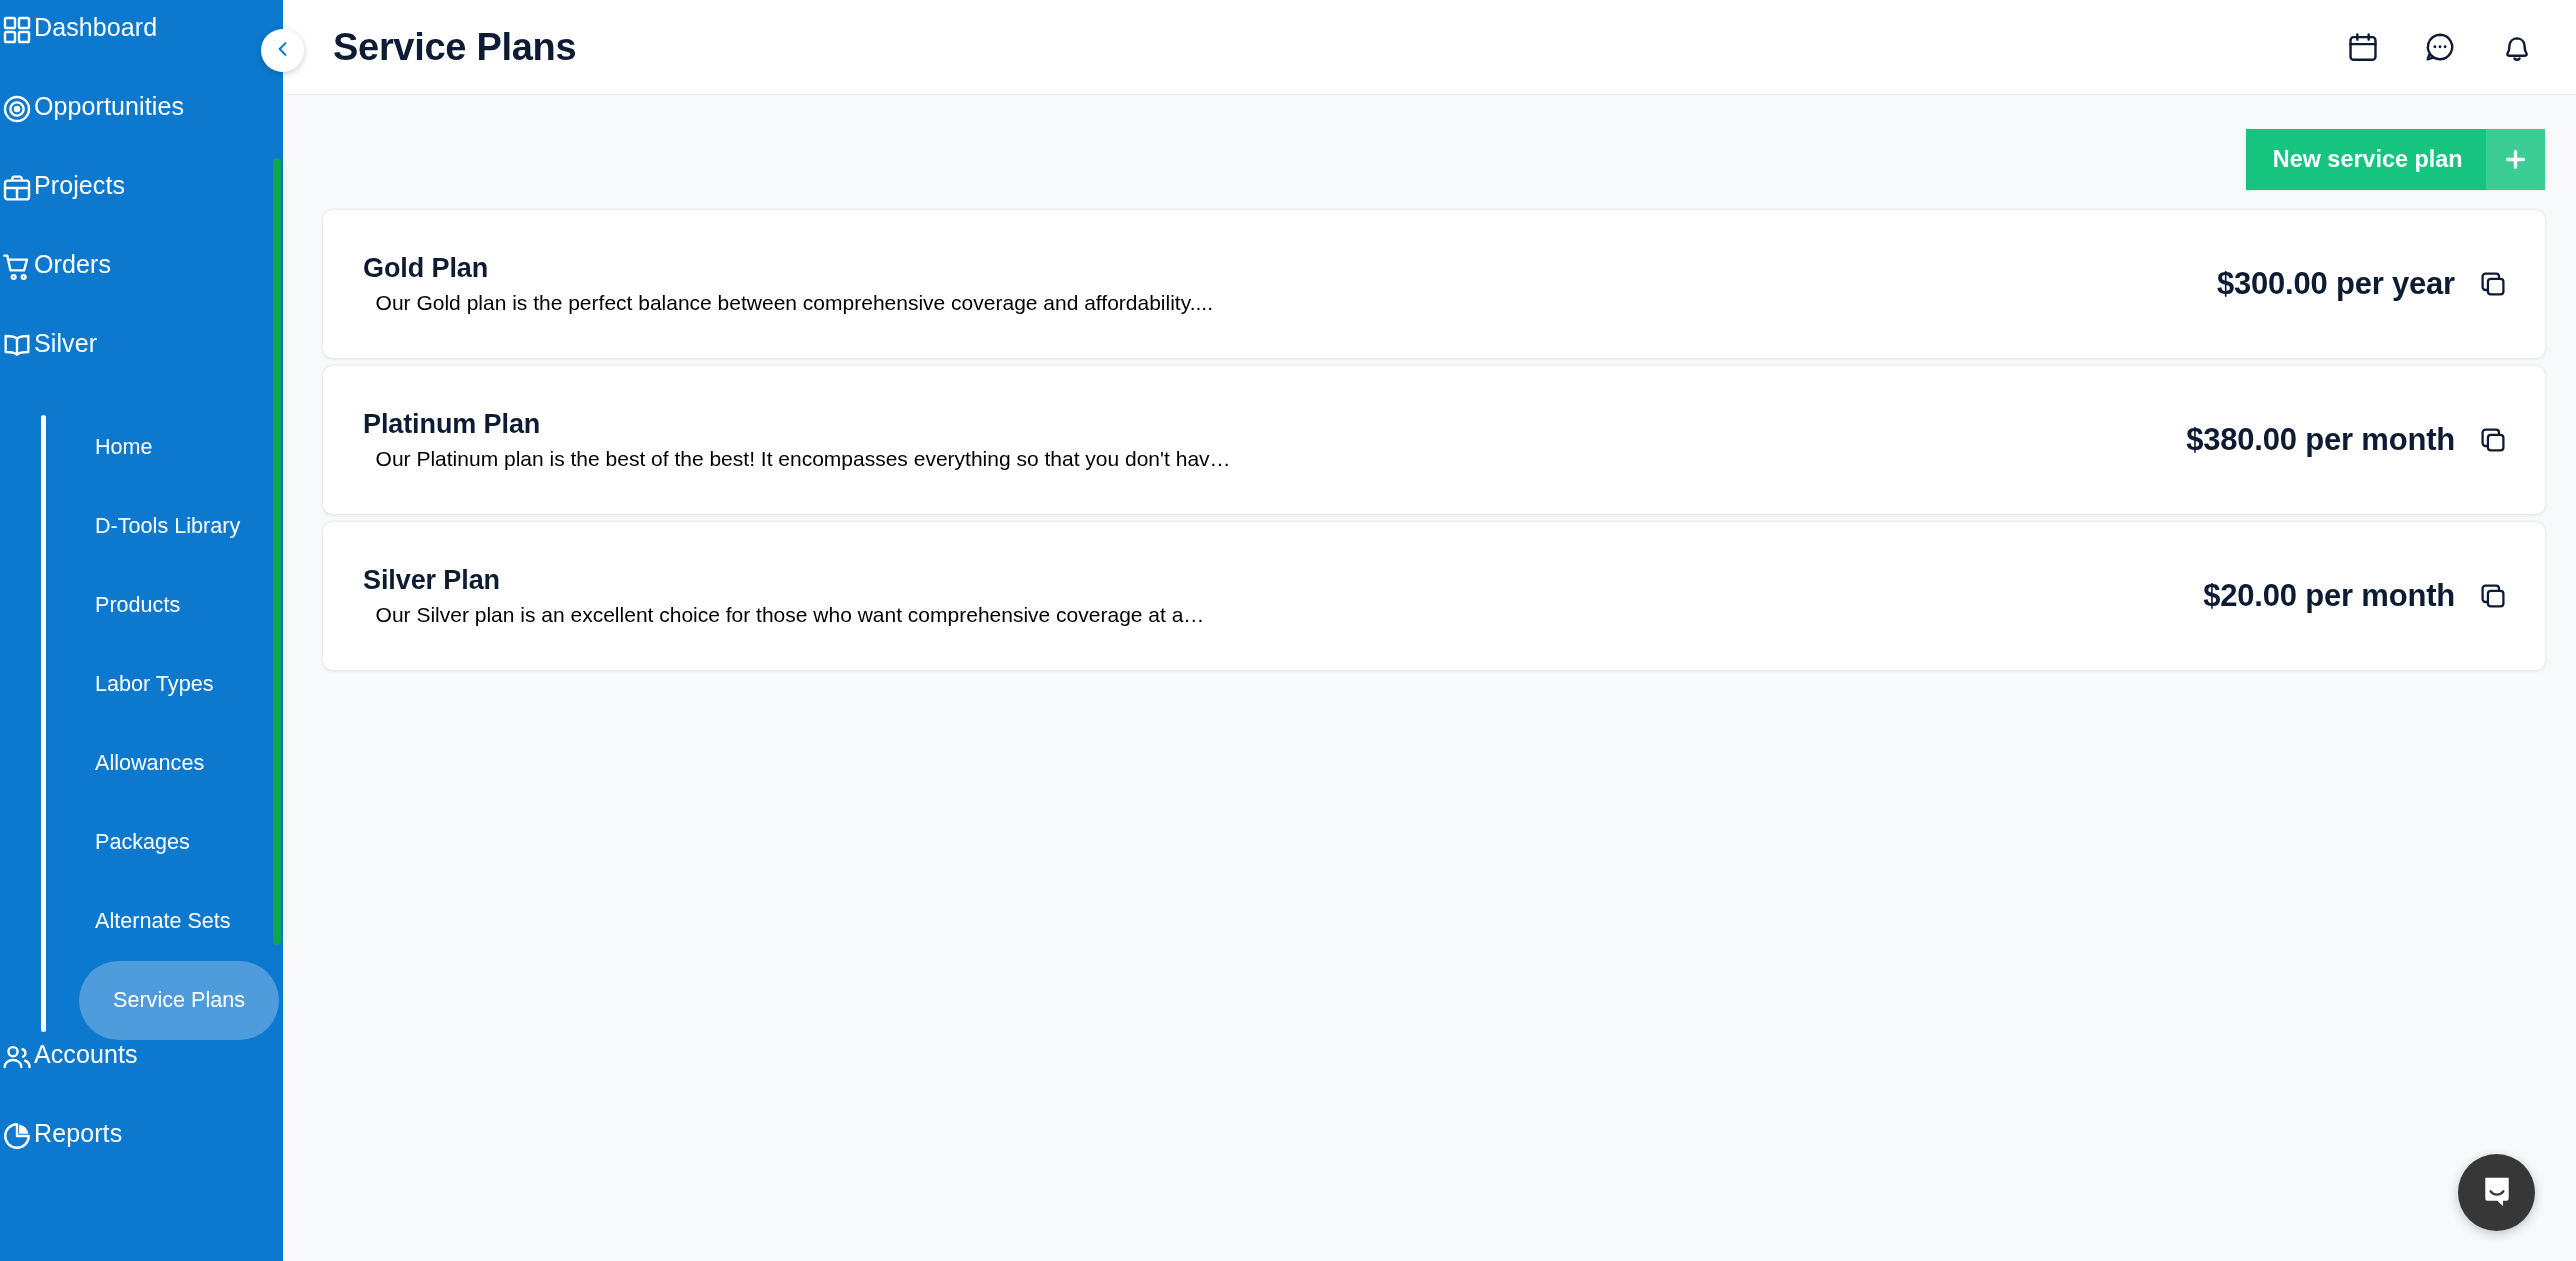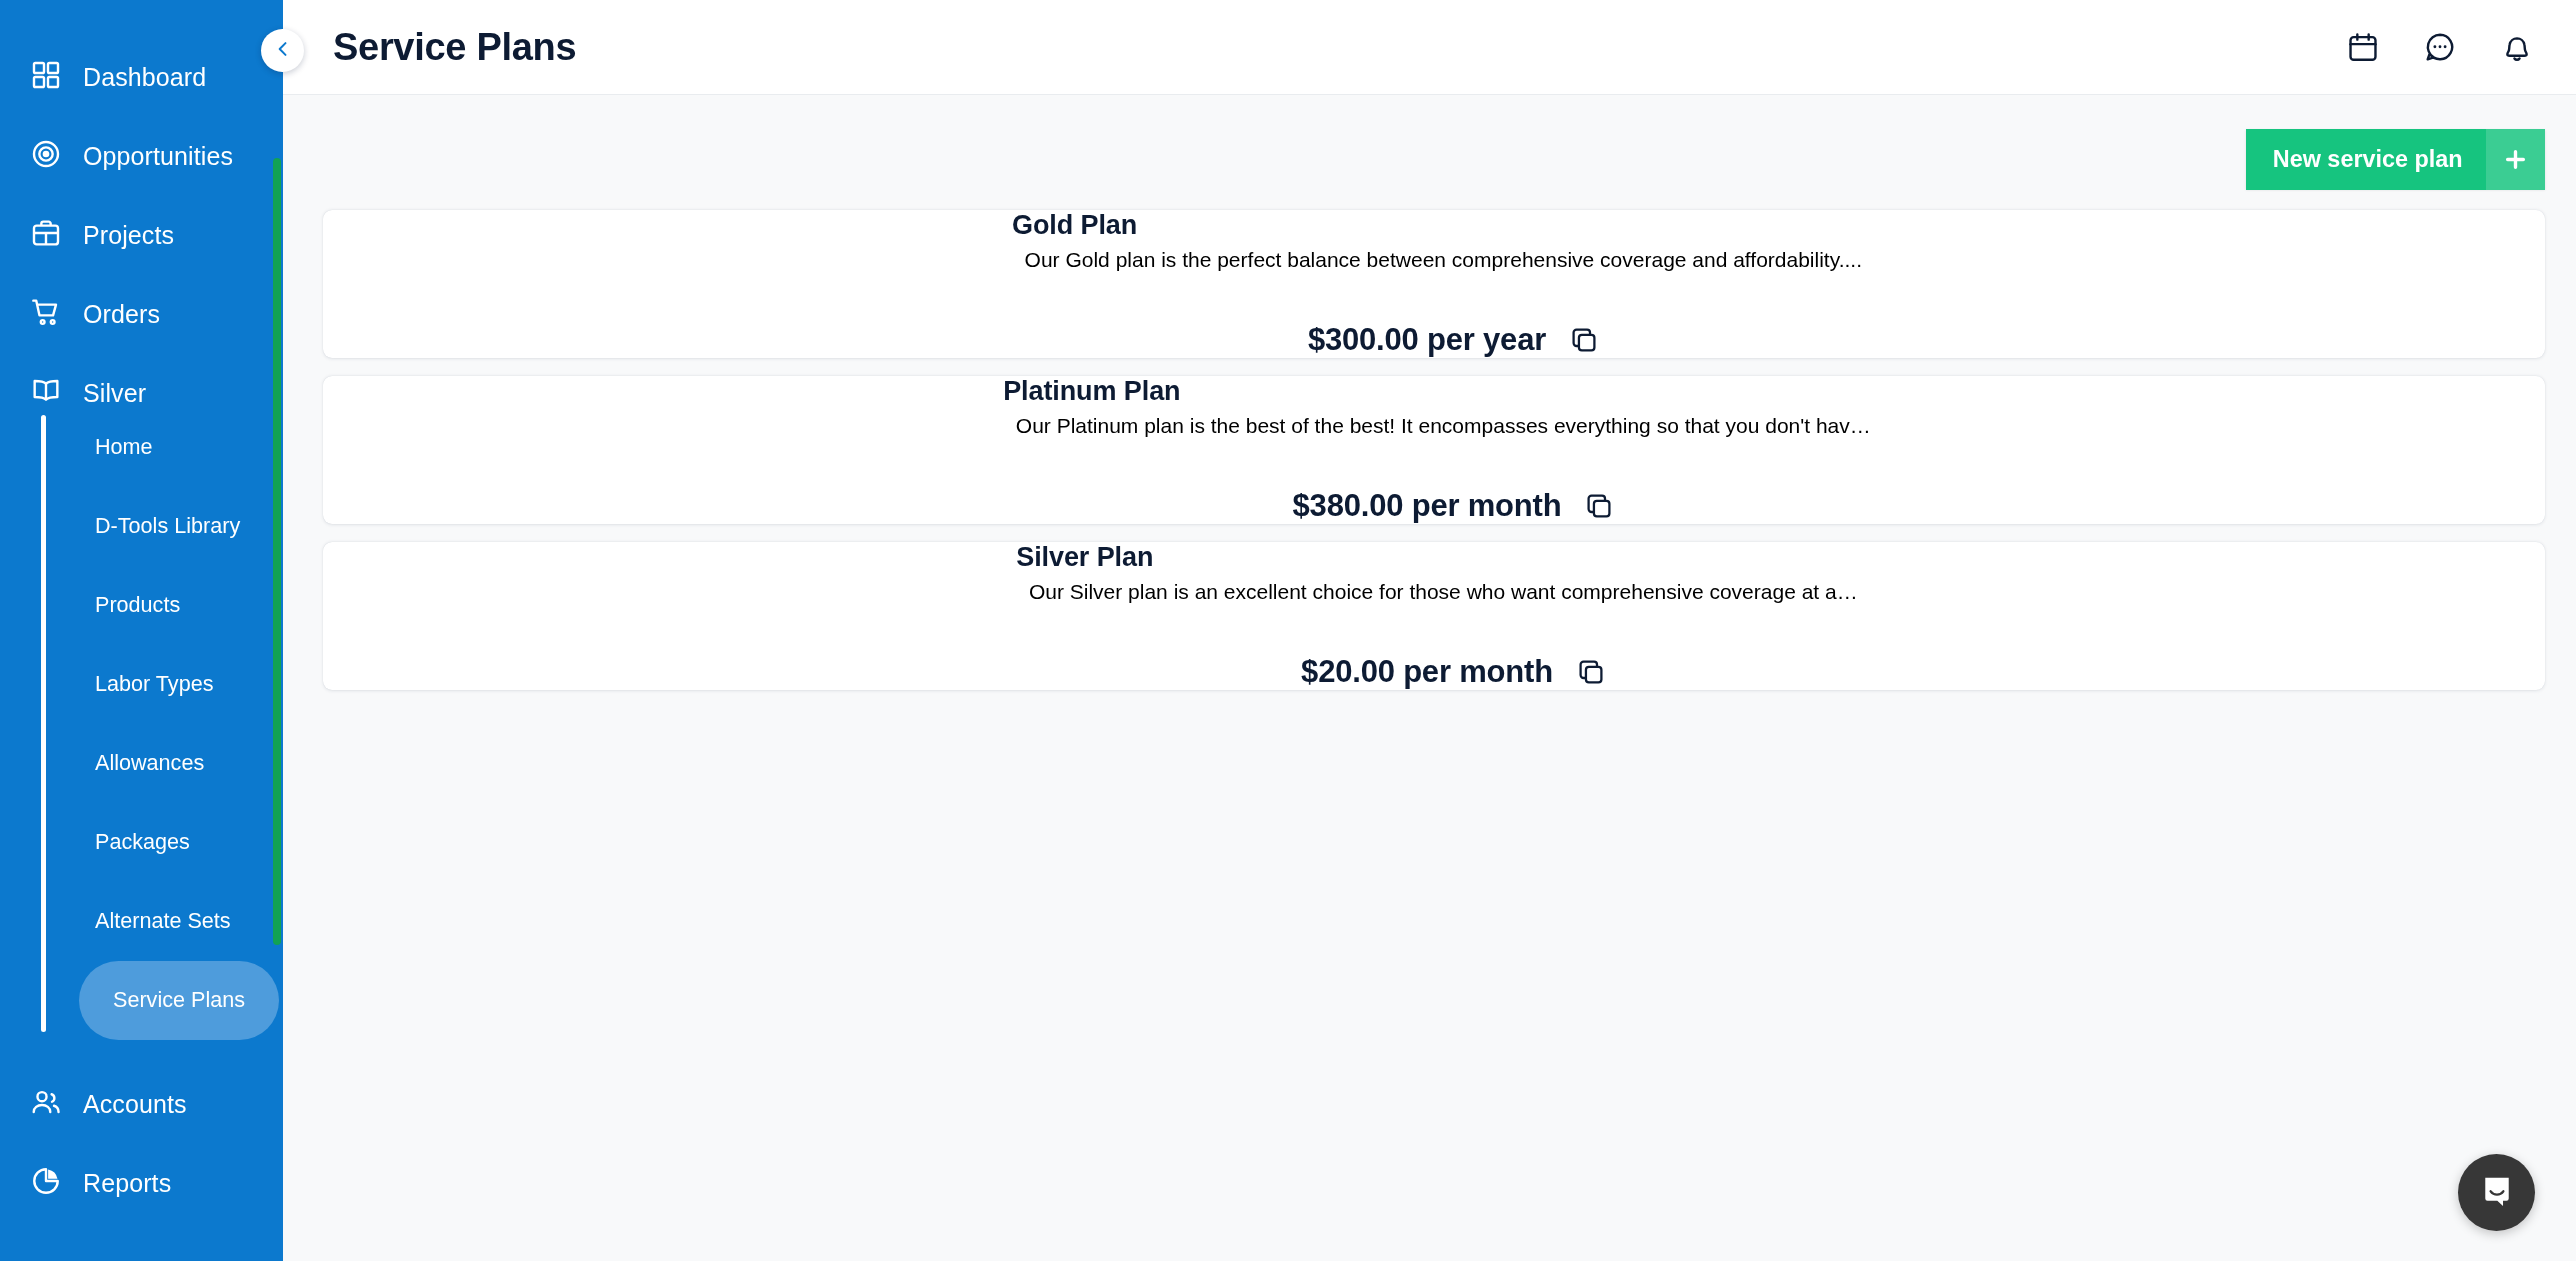--- a/index.html
+++ b/index.html
@@ -23,24 +23,22 @@
   }
   .side-accent {
     position: absolute;
     left: 273px; top: 158px;
     width: 8px; height: 787px;
     background: #12a254;
     border-radius: 4.5px;
   }
   .nav-item {
     display: flex;
-    align-items: flex-end;
+    align-items: flex-start;
     height: 79px;
-    padding-left: 29px;
-    gap: 20px;
     cursor: pointer;
   }
   .nav-item .ico {
     width: 34px; height: 34px;
     display: flex; align-items: center; justify-content: center;
     flex: 0 0 34px;
   }
   .nav-item .ico svg { width: 32px; height: 32px; display:block; }
   .nav-label {
     font-size: 25px;
@@ -172,26 +170,25 @@
     line-height: 1;
   }
   .new-btn-plus svg { width: 29px; height: 29px; }
 
   .cards { margin-top: 20px; }
   .plan-card {
     background: #ffffff;
     border-radius: 9px;
     box-shadow: 0 0.9px 3.6px rgba(16,35,70,.10), 0 0 0.9px rgba(16,35,70,.14);
     height: 148px;
-    margin-bottom: 18px;
+    margin-bottom: 8px;
     display: flex;
     align-items: center;
     padding: 0 34px 0 40px;
     cursor: pointer;
-    flex-direction: column;
   }
   .plan-info { min-width: 0; flex: 1 1 auto; }
   .plan-name {
     font-size: 27px;
     font-weight: 700;
     color: #0d1b33;
     letter-spacing: -0.1px;
     margin-bottom: 7.2px;
   }
   .plan-desc {

